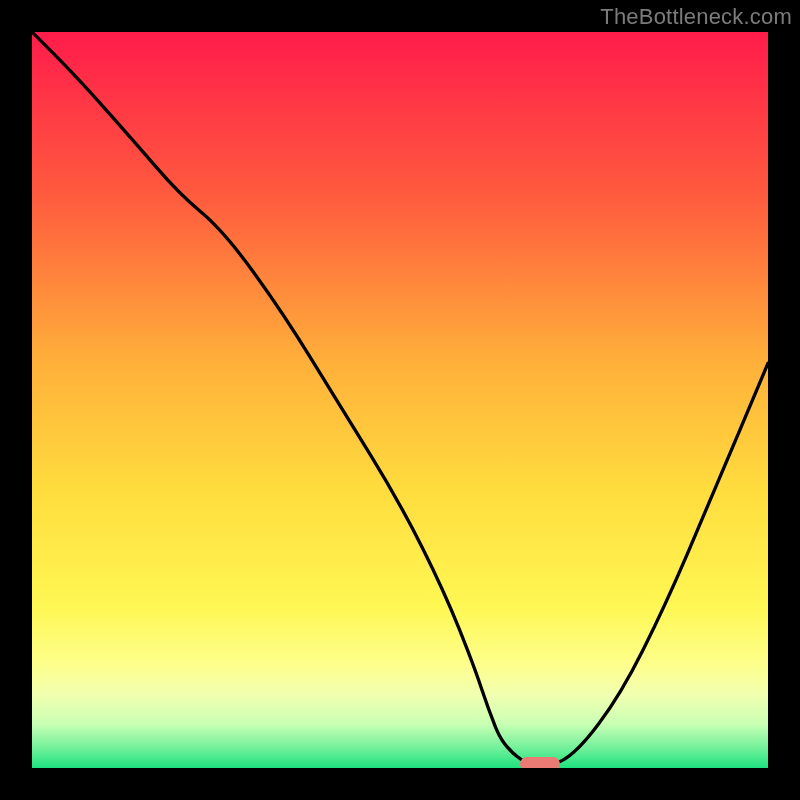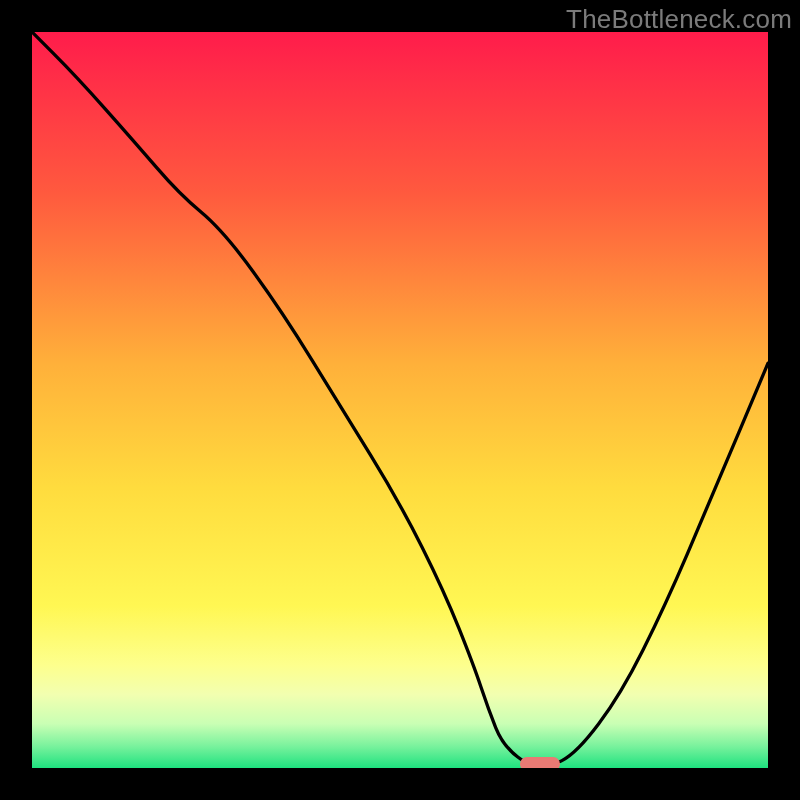--- a/index.html
+++ b/index.html
@@ -42,21 +42,21 @@
     height: 14px;
     border-radius: 7px;
     background: #e97a74;
     transform: translate(-50%, -50%);
   }
   .watermark {
     position: absolute;
     top: 4px;
     right: 8px;
     color: #7b7b7b;
-    font-size: 26px;
+    font-size: 22px;
     letter-spacing: 0.2px;
     user-select: none;
   }
 </style>
 </head>
 <body>
 
 <div class="frame">
 
   <div class="plot">

